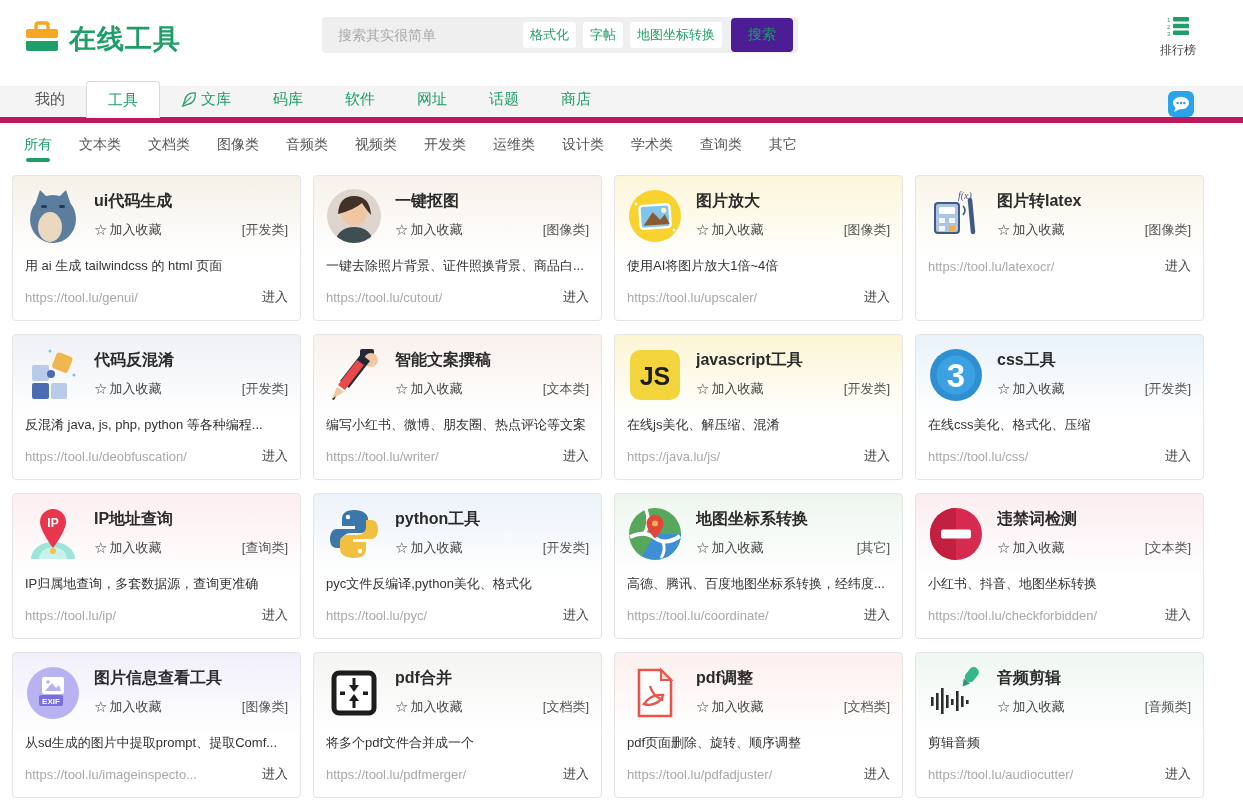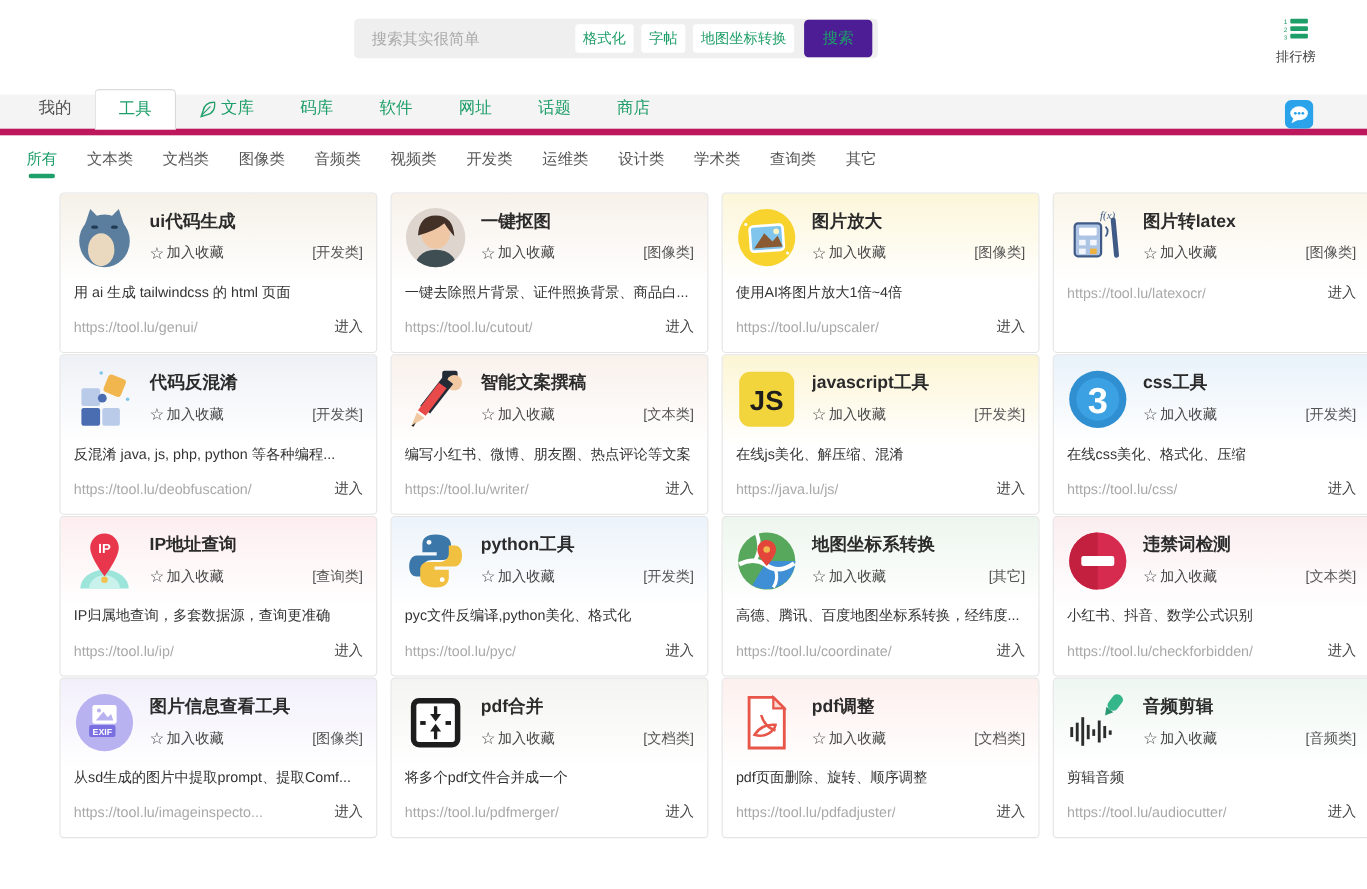--- a/index.html
+++ b/index.html
@@ -31,21 +31,21 @@
   .tab { display:inline-flex; align-items:center; gap:5px; height:36px; line-height:36px; padding:0 21px; font-size:15px; color:#1e9e68; cursor:pointer; }
   .tab.muted { color:#555; }
   .tab.active { background:#fff; border:1px solid #d9d9d9; border-bottom:1px solid #fff; border-radius:4px 4px 0 0; margin-bottom:-1px; height:37px; }
   .chat-btn { position:absolute; right:49px; top:5px; width:26px; height:26px; cursor:pointer; }
   
   .catbar { display:flex; gap:27px; padding:13px 24px 9px; align-items:flex-end; }
   .cat-item { font-size:14px; color:#555; cursor:pointer; position:relative; padding-bottom:8px; white-space:nowrap; }
   .cat-item.active { color:#1e9e68; }
   .cat-item.active::after { content:""; position:absolute; left:50%; transform:translateX(-50%); bottom:0; width:24px; height:4px; border-radius:2px; background:#1e9e68; }
   
-  .grid { display:grid; grid-template-columns:repeat(4,289px); gap:1px 12px; padding:4px 0 0 12px;margin-left:42px; }
+  .grid { display:grid; grid-template-columns:repeat(4,289px); gap:13px 12px; padding:4px 0 0 12px; }
   .card {
     height:146px; border:1px solid #e4e4e4; border-radius:4px;
     padding:12px 12px 10px; cursor:pointer;
     background:linear-gradient(180deg, var(--tint) 0%, #ffffff 82px);
   }
   .card-head { display:flex; }
   .tool-icon { width:56px; height:56px; flex:0 0 56px; margin-right:13px; }
   .tool-icon svg { width:100%; height:100%; display:block; }
   .head-right { flex:1; min-width:0; }
   .title { font-size:16px; font-weight:bold; color:#2b2b2b; padding-top:3px; white-space:nowrap; overflow:hidden; }
@@ -55,20 +55,29 @@
   .cat-tag { color:#555; white-space:nowrap; }
   .desc { margin-top:13px; font-size:13px; color:#333; white-space:nowrap; overflow:hidden; text-overflow:ellipsis; }
   .foot { margin-top:13px; display:flex; justify-content:space-between; align-items:center; font-size:13px; }
   .url { color:#a9a9a9; white-space:nowrap; overflow:hidden; text-overflow:ellipsis; max-width:218px; }
   .enter { color:#444; white-space:nowrap; }
 </style>
 </head>
 <body>
 
 <div class="header">
+  <div class="logo">
+    <span><svg width="36" height="32" viewBox="0 0 36 32">
+      <rect x="12" y="2" width="12" height="9" rx="2" fill="none" stroke="#f5a623" stroke-width="3.4"></rect>
+      <rect x="2" y="8" width="32" height="9" rx="2" fill="#f5a623"></rect>
+      <rect x="2" y="17" width="32" height="13" rx="2" fill="#1e9e68"></rect>
+      <rect x="2" y="17" width="32" height="3" fill="#ffffff"></rect>
+    </svg></span>
+    <span class="logo-text">在线工具</span>
+  </div>
 
   <div class="searchbar">
     <input class="search-input" placeholder="搜索其实很简单" style="">
     <span class="hot-tags">
         <span class="hot-tag">格式化</span>
         <span class="hot-tag">字帖</span>
         <span class="hot-tag">地图坐标转换</span>
       </span>
     <button class="search-btn">搜索</button>
   </div>
@@ -493,21 +502,21 @@
         <div class="title">违禁词检测</div>
         <div class="meta">
           <span class="fav">
             <span class="star">☆</span>
             <span class="fav-label">加入收藏</span>
           </span>
           <span class="cat-tag">[文本类]</span>
         </div>
       </div>
     </div>
-    <div class="desc">小红书、抖音、数学公式识别</div>
+    <div class="desc">小红书、抖音、地图坐标转换</div>
     <div class="foot">
       <span class="url">https://tool.lu/checkforbidden/</span>
       <span class="enter">进入</span>
     </div>
   </div>
 
   <div class="card" style="--tint: #f2effb;">
     <div class="card-head">
       <span class="tool-icon">
           <svg viewBox="0 0 56 56">

